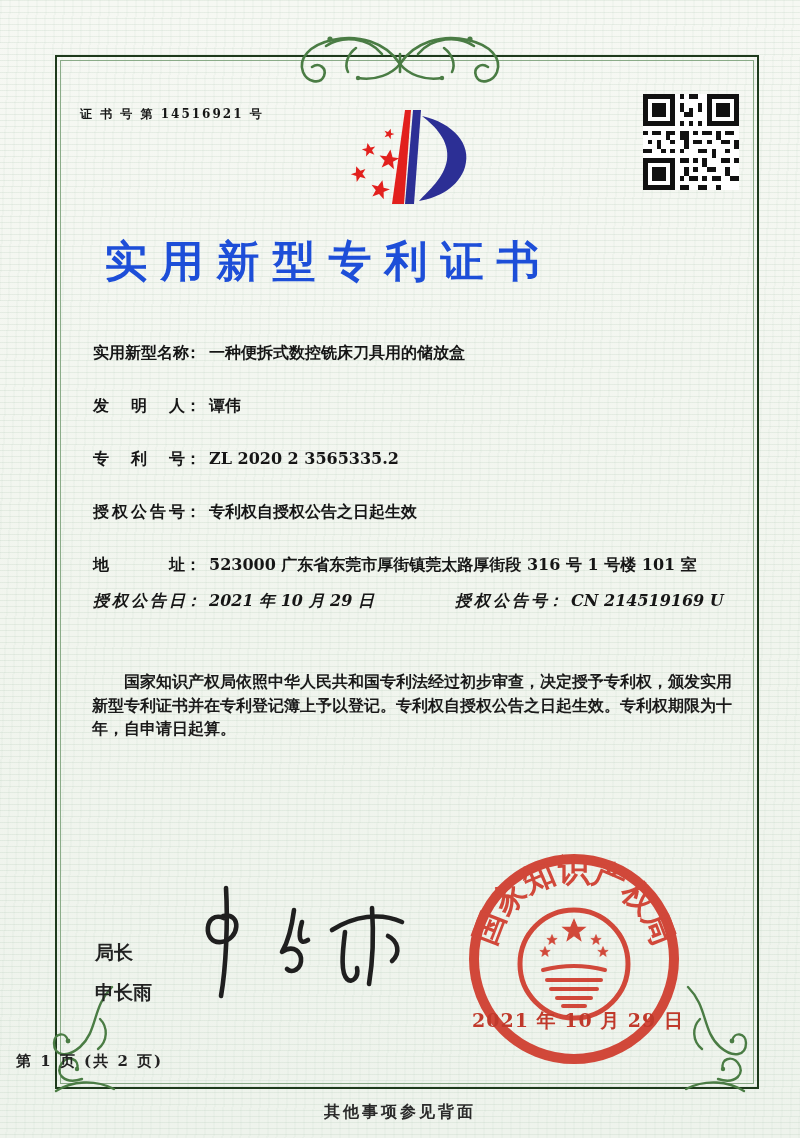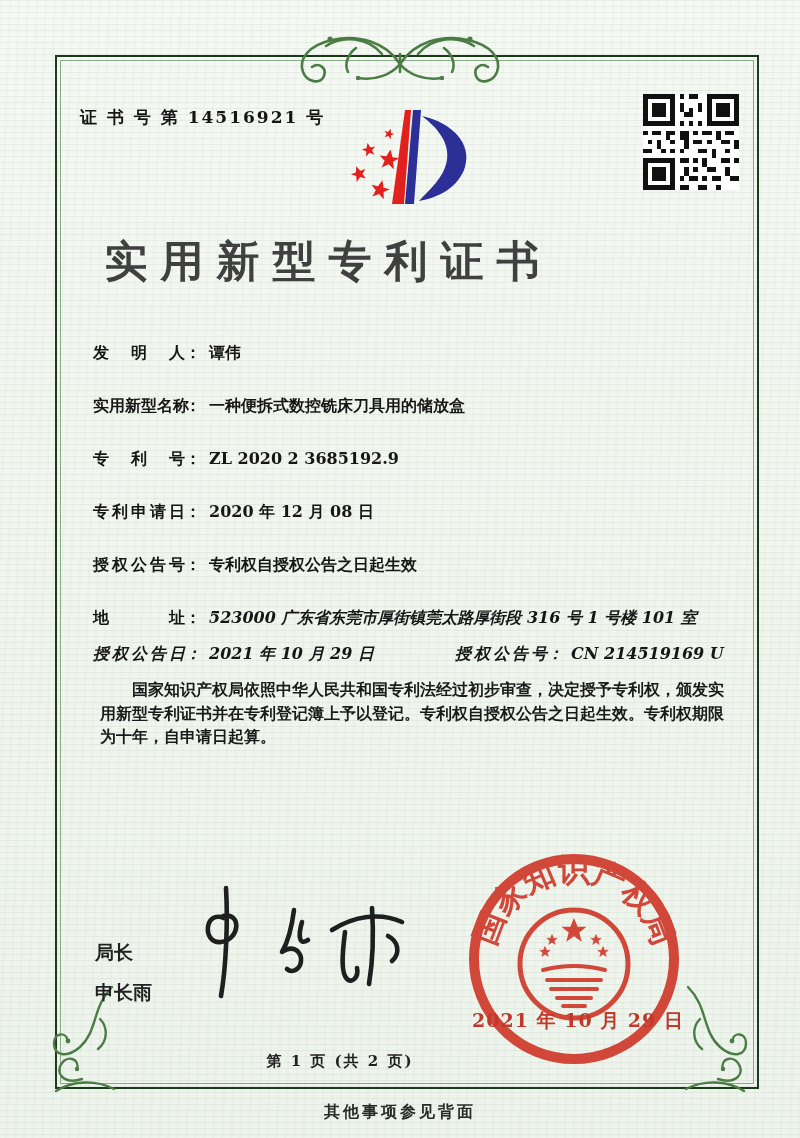--- a/index.html
+++ b/index.html
@@ -20,63 +20,63 @@
   .frame-outer{
     position:absolute;left:55px;top:55px;width:700px;height:1030px;
     border:2px solid #1e3a1c;
   }
   .frame-inner{
     position:absolute;left:3px;top:3px;right:3px;bottom:3px;
     border:1px solid #8aab88;
   }
   .cert-no{
     position:absolute;left:80px;top:106px;
-    font-size:17px;font-weight:bold;letter-spacing:2px;color:#151515;
+    font-size:12px;font-weight:bold;letter-spacing:2px;color:#151515;
   }
   .logo{position:absolute;left:325px;top:86px;width:160px;height:132px;}
   .qr{position:absolute;left:643px;top:94px;width:96px;height:96px;}
   .title{
     position:absolute;left:0;top:233px;width:644px;
     text-align:center;font-size:43px;font-weight:bold;
-    letter-spacing:13px;padding-left:13px;box-sizing:border-box;color:#404040;
+    letter-spacing:13px;padding-left:13px;box-sizing:border-box;color:#1d4ed8;
   }
   .fields{
     position:absolute;left:93px;top:340px;width:630px;
     font-size:16px;font-weight:bold;line-height:26px;color:#161616;
   }
   .frow{margin-bottom:27px;white-space:nowrap;}
   .frow.tight{margin-bottom:10px;}
   .flab{
     display:inline-block;width:92px;
     text-align:justify;text-align-last:justify;vertical-align:top;
   }
   .fcolon{display:inline-block;vertical-align:top;margin-right:8px;}
   .fval{display:inline-block;vertical-align:top;white-space:normal;}
-  .fval.addr{width:508px;font-style:italic;}
+  .fval.addr{width:508px;}
   .grantrow{display:flex;font-style:italic;}
   .g2{margin-left:82px;}
   .paras{
     position:absolute;left:88px;top:666px;width:648px;
     font-size:16px;line-height:23.5px;text-align:justify;color:#1a1a1a;
     font-weight:600;
   }
-  .paras p{margin:12px;text-indent:2em;}
+  .paras p{margin:4px;text-indent:2em;}
   .director{
     position:absolute;left:95px;top:932px;
     font-family:"DejaVu Sans","Liberation Sans",sans-serif;
     font-size:19px;font-weight:bold;line-height:40px;color:#222;
   }
   .sig{position:absolute;left:190px;top:880px;width:240px;height:130px;}
   .seal{position:absolute;left:463px;top:848px;width:222px;height:222px;opacity:0.92;}
   .seal-date{
     position:absolute;left:468px;top:1008px;width:220px;text-align:center;
     font-size:19px;font-weight:bold;color:#c0392b;letter-spacing:1px;
   }
   .page-info{
-    position:absolute;left:4px;top:1052px;width:672px;text-align:center;
+    position:absolute;left:16px;top:1052px;width:672px;
     font-size:15px;font-weight:bold;letter-spacing:2px;color:#222;
   }
   .back-note{
     position:absolute;left:0;top:1102px;width:800px;text-align:center;
     font-size:16px;font-weight:bold;letter-spacing:3px;color:#2a2a2a;
   }
   .orn-top{position:absolute;left:270px;top:24px;width:260px;height:72px;}
   .orn-bl{position:absolute;left:48px;top:985px;width:74px;height:108px;}
   .orn-br{position:absolute;left:678px;top:985px;width:74px;height:108px;transform:scaleX(-1);}
 </style>
@@ -158,30 +158,27 @@
       <rect x="16" y="2" width="3" height="3"></rect>
       <rect x="2" y="16" width="3" height="3"></rect>
     <path d="M8 0h1v1h-1zM10 0h2v1h-2zM8 2h1v2h-1zM10 3h1v1h-1zM12 2h1v2h-1zM9 4h2v1h-2zM8 6h1v1h-1zM10 6h1v1h-1zM12 6h1v1h-1zM0 8h1v1h-1zM2 8h2v1h-2zM5 8h1v2h-1zM1 10h1v1h-1zM3 10h1v2h-1zM0 12h2v1h-2zM4 12h1v1h-1zM6 8h1v1h-1zM6 10h1v1h-1zM6 12h1v1h-1zM8 8h2v2h-2zM11 8h1v1h-1zM13 8h2v1h-2zM16 8h1v2h-1zM18 8h2v1h-2zM9 10h1v2h-1zM11 10h2v1h-2zM14 10h1v1h-1zM17 10h2v1h-2zM20 10h1v2h-1zM8 12h1v1h-1zM12 12h2v1h-2zM15 12h1v2h-1zM18 12h1v1h-1zM8 14h2v1h-2zM11 14h1v1h-1zM13 14h1v2h-1zM17 14h2v1h-2zM20 14h1v1h-1zM9 16h1v2h-1zM11 16h1v1h-1zM14 16h2v1h-2zM18 16h1v2h-1zM8 18h1v1h-1zM10 18h2v1h-2zM13 18h1v1h-1zM15 18h2v1h-2zM19 18h2v1h-2zM8 20h2v1h-2zM12 20h2v1h-2zM16 20h1v1h-1z"></path>
   </g>
 </svg>
 
 <div class="title">实用新型专利证书</div>
 
 <div class="fields">
   <div class="frow">
+    <span class="flab">实用新型名称</span><span class="fcolon">：</span><span class="fval">一种便拆式数控铣床刀具用的储放盒</span>
+  </div>
+  <div class="frow">
     <span class="flab">发明人</span><span class="fcolon">：</span><span class="fval">谭伟</span>
   </div>
   <div class="frow">
-    <span class="flab">实用新型名称</span><span class="fcolon">：</span><span class="fval">一种便拆式数控铣床刀具用的储放盒</span>
-  </div>
-  <div class="frow">
-    <span class="flab">专利号</span><span class="fcolon">：</span><span class="fval">ZL 2020 2 3685192.9</span>
-  </div>
-  <div class="frow">
-    <span class="flab">专利申请日</span><span class="fcolon">：</span><span class="fval">2020 年 12 月 08 日</span>
+    <span class="flab">专利号</span><span class="fcolon">：</span><span class="fval">ZL 2020 2 3565335.2</span>
   </div>
   <div class="frow">
     <span class="flab">授权公告号</span><span class="fcolon">：</span><span class="fval">专利权自授权公告之日起生效</span>
   </div>
   <div class="frow tight">
     <span class="flab">地址</span><span class="fcolon">：</span><span class="fval addr">523000 广东省东莞市厚街镇莞太路厚街段 316 号 1 号楼 101 室</span>
   </div>
   <div class="frow grantrow">
     <span>
       <span class="flab">授权公告日</span><span class="fcolon">：</span><span class="fval">2021 年 10 月 29 日</span>

